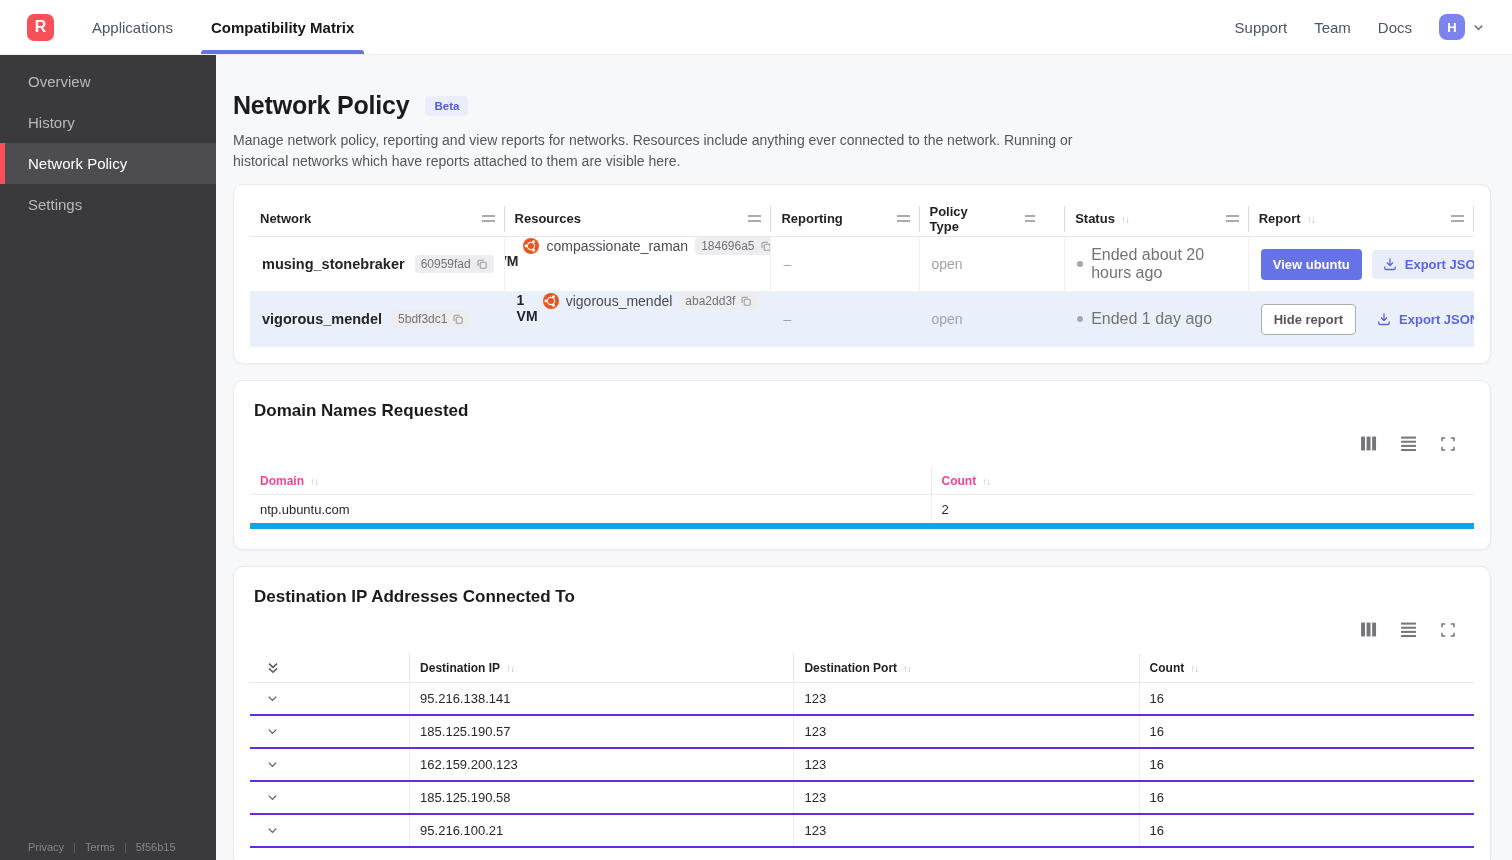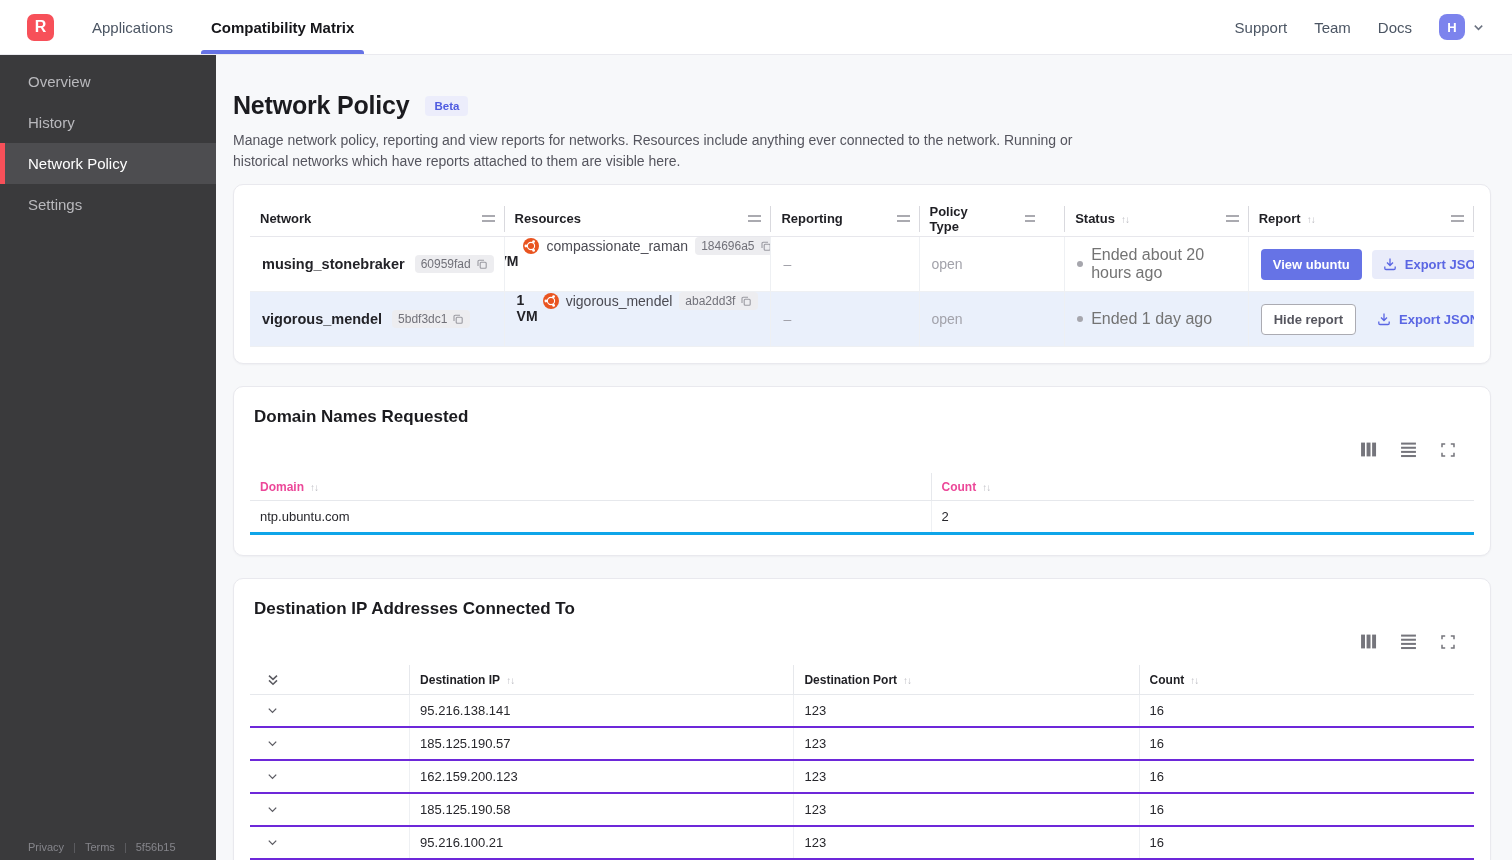--- a/index.html
+++ b/index.html
@@ -78,29 +78,29 @@
   .status-text { font-size:16px; color:#737373; }
   .report-cell { gap:10px; }
   .btn { font-family:inherit; font-size:13px; font-weight:600; border-radius:4px; cursor:pointer; white-space:nowrap; }
   .btn-primary { background:#6673e6; color:#fff; border:none; padding:8px 12px; }
   .btn-outline { background:#fff; border:1px solid #ababb2; color:#55555e; padding:7px 12px; }
   .btn-export { background:#e9ecfa; border:none; color:#5a66e3; padding:7px 11px;
                 display:inline-flex; align-items:center; gap:8px; }
   .btn-export.flat { background:transparent; }
 
   
-  .data-card { margin-top:22px; padding:20px 16px 20px 16px; }
+  .data-card { margin-top:16px; padding:20px 16px 20px 16px; }
   .card-title { font-size:17px; font-weight:700; color:#1b1b1f; margin-left:4px; }
   .card-toolbar { display:flex; justify-content:flex-end; align-items:center; gap:23px;
                   margin-top:14px; margin-bottom:15px; padding-right:18px; }
   .tool-btn { display:inline-flex; cursor:pointer; }
 
   .d-head { display:flex; height:28px; border-bottom:1px solid #e6e8ec; }
   .d-th { display:flex; align-items:center; padding:0 10px; font-size:12px; font-weight:700; color:#ec4899; }
-  .d-row { display:flex; height:34px; border-bottom:3px solid #0ea5e9; }
+  .d-row { display:flex; height:34px; border-bottom:6px solid #0ea5e9; }
   .d-td { display:flex; align-items:center; padding:0 10px; font-size:13px; color:#27272c; }
   .dc1{width:55.6%;} .dc2{width:44.4%; border-left:1px solid #e6e8ec;}
 
   .i-head { display:flex; height:30px; border-bottom:1px solid #e6e8ec; }
   .i-th { display:flex; align-items:center; padding:0 10px; font-size:12px; font-weight:700; color:#1f1f24; }
   .i-row { display:flex; height:33px; border-bottom:2px solid #6d28d9; }
   .i-td { display:flex; align-items:center; padding:0 10px; font-size:13px; color:#27272c; }
   .ic0{width:13%; padding-left:16px;} .ic1{width:31.4%; border-left:1px solid #e6e8ec;}
   .ic2{width:28.2%; border-left:1px solid #e6e8ec;} .ic3{width:27.4%; border-left:1px solid #e6e8ec;}
   .i-td.ic1,.i-td.ic2,.i-td.ic3 { border-left:1px solid #eef0f3; }

